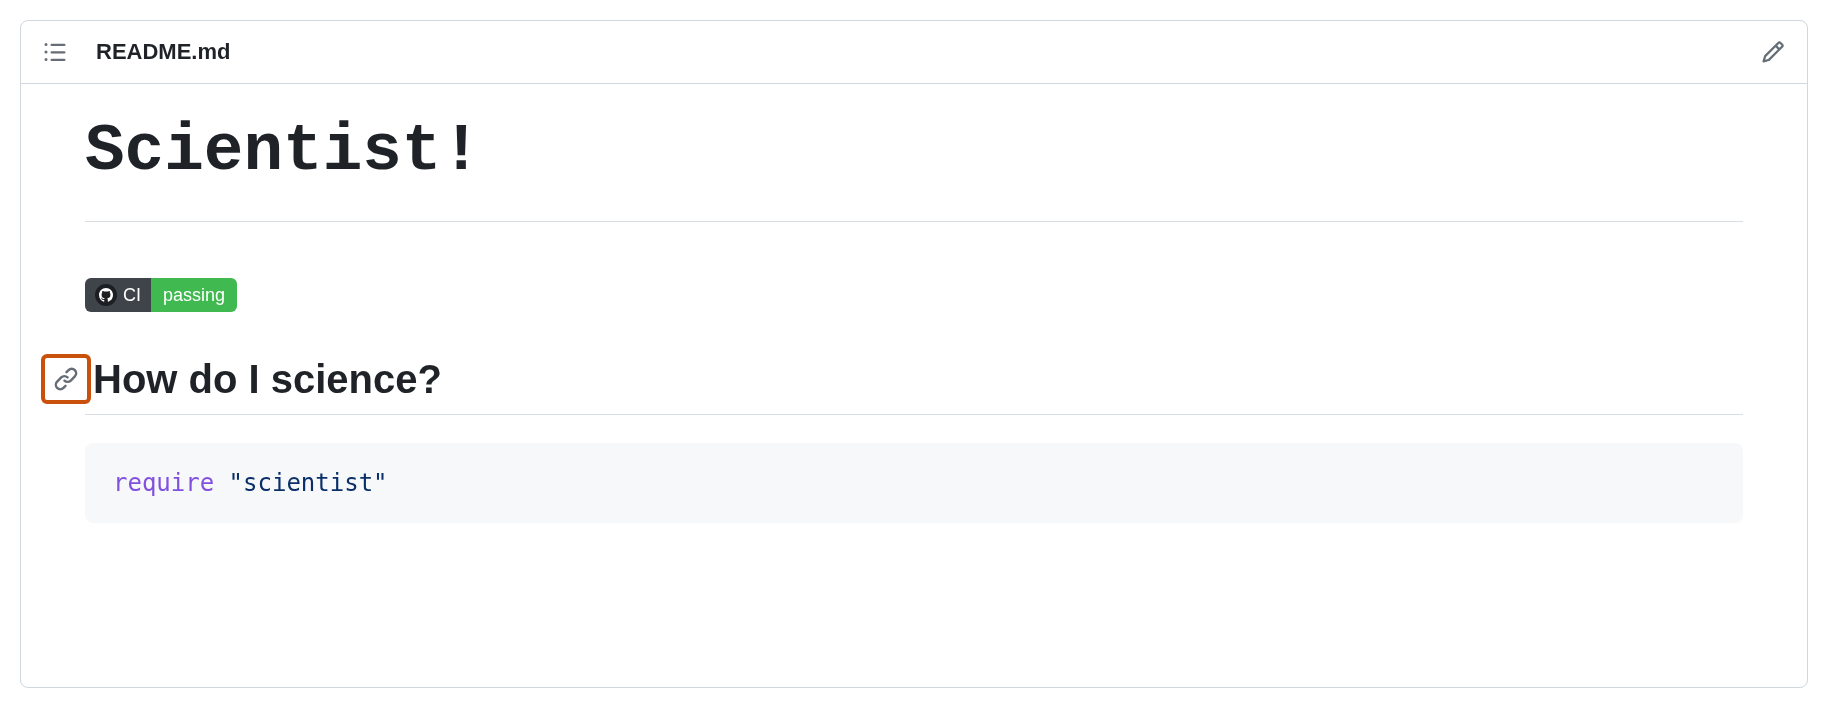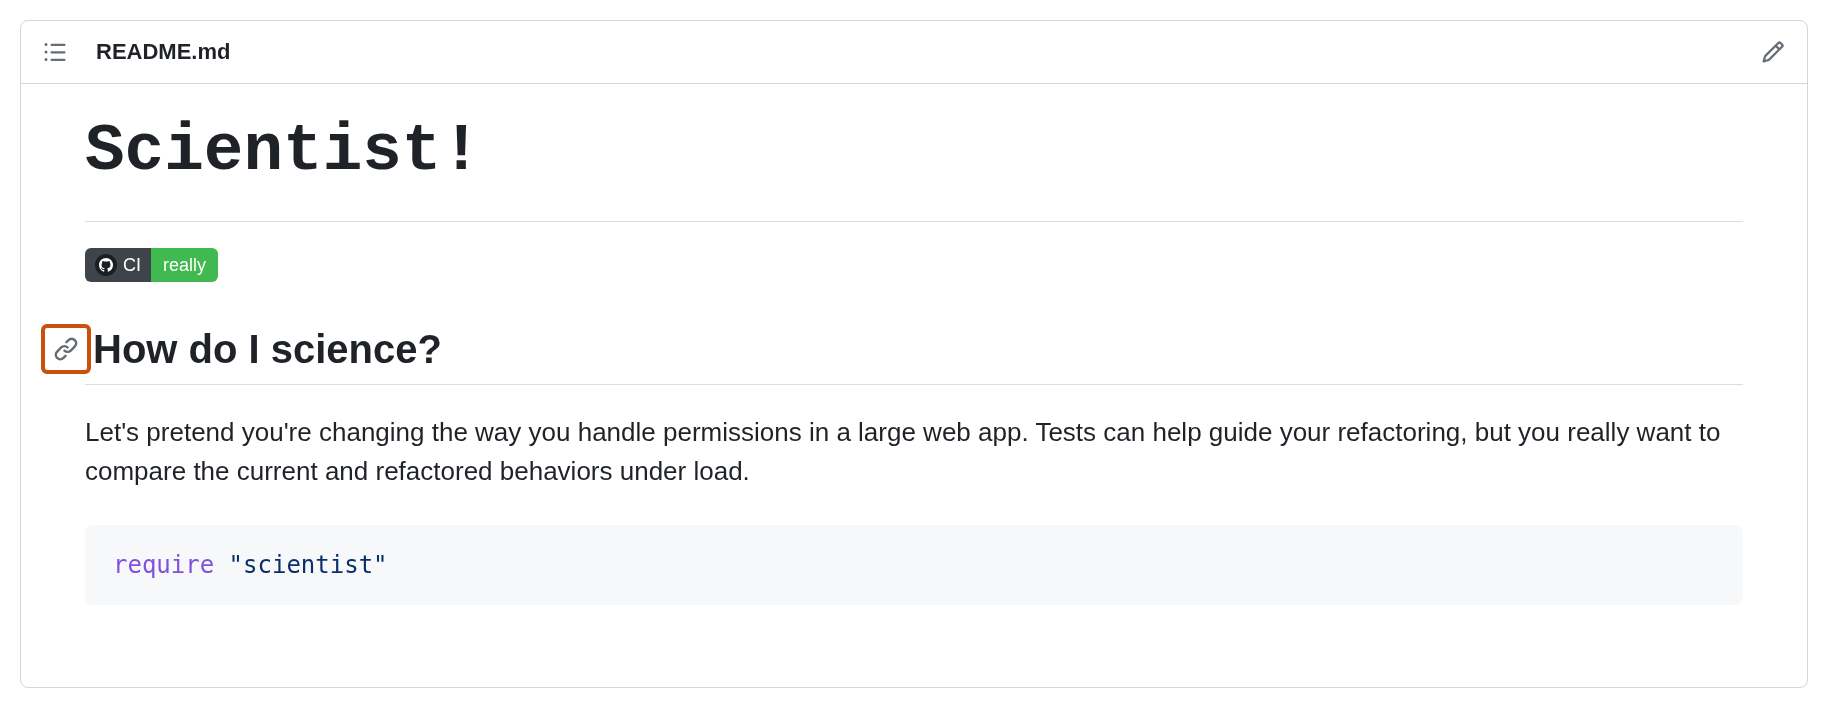--- a/index.html
+++ b/index.html
@@ -75,20 +75,21 @@
   }
   .badge {
     display: inline-flex;
     align-items: stretch;
     border-radius: 6px;
     overflow: hidden;
     font-size: 18px;
     font-weight: 500;
     height: 34px;
     vertical-align: middle;
+    margin-top: 30px;
   }
   .badge-left {
     background: #3f434a;
     color: #fff;
     display: flex;
     align-items: center;
     gap: 6px;
     padding: 0 10px;
   }
   .badge-right {
@@ -182,31 +183,30 @@
     <div class="desc-row">
       <span class="badge">
         <span class="badge-left">
           <span class="gh-circle">
             <svg width="14" height="14" viewBox="0 0 16 16" fill="currentColor">
                 <path d="M8 0C3.58 0 0 3.58 0 8c0 3.54 2.29 6.53 5.47 7.59.4.07.55-.17.55-.38 0-.19-.01-.82-.01-1.49-2.01.37-2.53-.49-2.69-.94-.09-.23-.48-.94-.82-1.13-.28-.15-.68-.52-.01-.53.63-.01 1.08.58 1.23.82.72 1.21 1.87.87 2.33.66.07-.52.28-.87.51-1.07-1.78-.2-3.64-.89-3.64-3.95 0-.87.31-1.59.82-2.15-.08-.2-.36-1.02.08-2.12 0 0 .67-.21 2.2.82.64-.18 1.32-.27 2-.27s1.36.09 2 .27c1.53-1.04 2.2-.82 2.2-.82.44 1.1.16 1.92.08 2.12.51.56.82 1.27.82 2.15 0 3.07-1.87 3.75-3.65 3.95.29.25.54.73.54 1.48 0 1.07-.01 1.93-.01 2.2 0 .21.15.46.55.38A8.013 8.013 0 0 0 16 8c0-4.42-3.58-8-8-8Z"></path>
               </svg>
           </span>
           <span>CI</span>
         </span>
-        <span class="badge-right">really</span>
+        <span class="badge-right">passing</span>
       </span>
     </div>
 
     <div class="h2-row">
       <span class="anchor-box">
         <svg width="26" height="26" viewBox="0 0 16 16" fill="currentColor">
             <path d="m7.775 3.275 1.25-1.25a3.5 3.5 0 1 1 4.95 4.95l-2.5 2.5a3.5 3.5 0 0 1-4.95 0 .751.751 0 0 1 .018-1.042.751.751 0 0 1 1.042-.018 1.998 1.998 0 0 0 2.83 0l2.5-2.5a2.002 2.002 0 0 0-2.83-2.83l-1.25 1.25a.751.751 0 0 1-1.042-.018.751.751 0 0 1-.018-1.042Zm-4.69 9.64a1.998 1.998 0 0 0 2.83 0l1.25-1.25a.751.751 0 0 1 1.042.018.751.751 0 0 1 .018 1.042l-1.25 1.25a3.5 3.5 0 1 1-4.95-4.95l2.5-2.5a3.5 3.5 0 0 1 4.95 0 .751.751 0 0 1-.018 1.042.751.751 0 0 1-1.042.018 1.998 1.998 0 0 0-2.83 0l-2.5 2.5a1.998 1.998 0 0 0 0 2.83Z"></path>
           </svg>
       </span>
       <h2 class="subtitle">How do I science?</h2>
     </div>
     <hr class="rule2">
 
-    <p class="para">Let's pretend you're changing the way you handle permissions in a large web app. Tests can help guide your refactoring, but you really want to compare the current and refactored behaviors under load.</p>
 
     <div class="codeblock"><span class="tok-kw">require</span> <span class="tok-str">"scientist"</span></div>
   </div>
 </div>
 
 </body></html>

